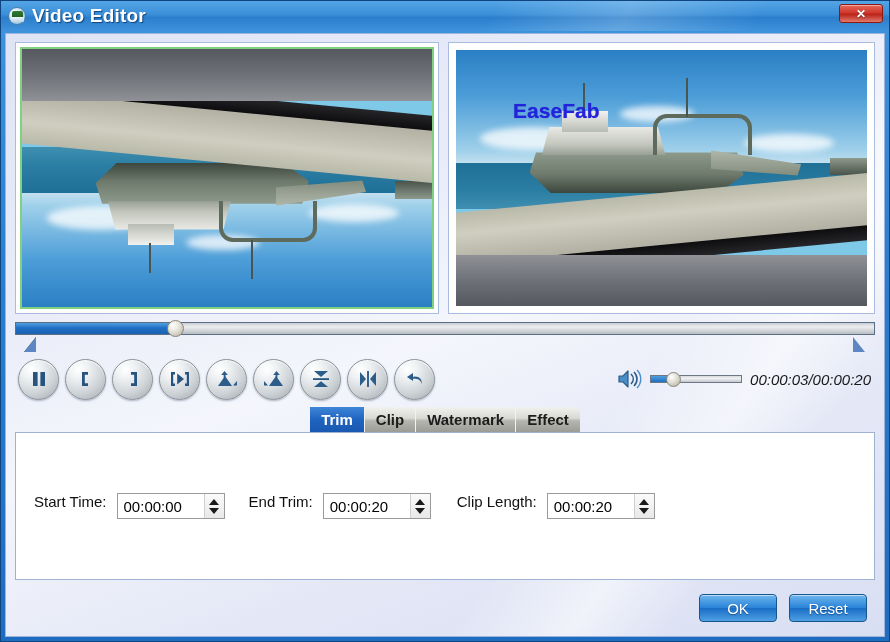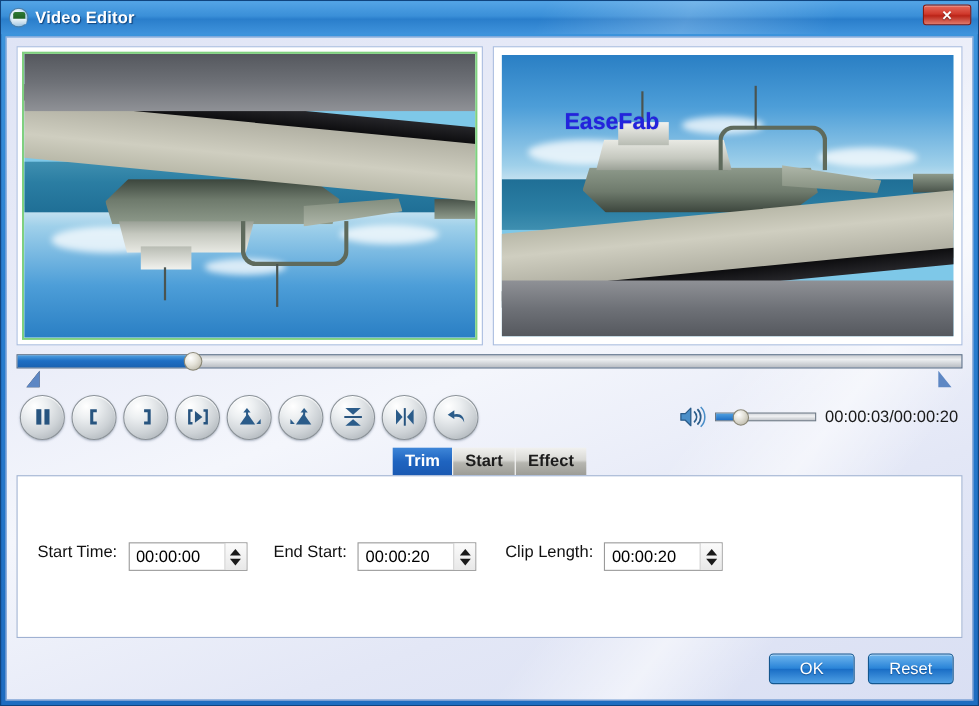--- a/index.html
+++ b/index.html
@@ -42,21 +42,21 @@
     content:""; position:absolute; left:3px; top:3px; width:11px; height:8px;
     background: linear-gradient(180deg,#2f7a33,#1d5a22);
     border-radius: 2px;
   }
   .app-icon::after {
     content:""; position:absolute; left:2px; bottom:2px; width:13px; height:5px;
     background: linear-gradient(180deg,#eef6fb,#b9d4e8);
     border-radius: 1px;
   }
   .title-text {
-    color: #ffffff; font-size: 15px; font-weight: bold;
+    color: #ffffff; font-size: 19px; font-weight: bold;
     text-shadow: 1px 1px 1px rgba(0,40,90,.7);
     letter-spacing: .2px; position: relative; z-index: 2;
   }
   .close-btn {
     position: absolute; right: 6px; top: 3px;
     width: 44px; height: 19px;
     border-radius: 3px;
     background: linear-gradient(180deg,#e66a5c 0%, #d0392c 45%, #ba2418 55%, #e07a6c 100%);
     border: 1px solid #8a1a10;
     box-shadow: inset 0 1px 0 rgba(255,255,255,.45);
@@ -210,20 +210,21 @@
     border: 1px solid #8b9298;
     box-shadow: inset 0 1px 1px rgba(255,255,255,.9), 0 1px 2px rgba(40,60,90,.35);
     display:flex; align-items:center; justify-content:center;
     cursor: pointer; flex:none;
   }
   .rbtn svg { display:block; }
 
   .tb-right {
     margin-left:auto; display:flex; align-items:center; gap:8px;
     padding-right: 4px;
+    font-style: italic;
   }
   .vol-icon { width: 26px; height: 24px; cursor:pointer; }
   .vol-track {
     width: 92px; height: 8px; border:1px solid #6d7884;
     background: linear-gradient(180deg,#d6d9dd,#f0f1f3 40%,#c3c7cc);
     position: relative; cursor:pointer;
   }
   .vol-fill {
     position:absolute; left:0; top:0; bottom:0; width:24%;
     background: linear-gradient(180deg,#4f9fe0,#1f6fc4);
@@ -470,39 +471,40 @@
         <div class="vol-track">
           <div class="vol-fill" style="width: 24%;"></div>
           <div class="vol-handle" style="left: 24%;"></div>
         </div>
         <div class="time-text">00:00:03/00:00:20</div>
       </div>
     </div>
 
     <div class="tabs">
       <div class="tab active">Trim</div>
-      <div class="tab">Start</div>
+      <div class="tab">Clip</div>
+      <div class="tab">Watermark</div>
       <div class="tab">Effect</div>
     </div>
 
     <div class="panel">
       <div class="trim-form">
 
         <div class="field-label">Start Time:</div>
         <div class="spin">
           <input type="text" value="00:00:00" style="">
           <div class="spin-btns">
             <div class="tri-up"></div>
             <div class="tri-dn"></div>
           </div>
         </div>
 
         <div class="gap-a"></div>
 
-        <div class="field-label">End Start:</div>
+        <div class="field-label">End Trim:</div>
         <div class="spin">
           <input type="text" value="00:00:20" style="">
           <div class="spin-btns">
             <div class="tri-up"></div>
             <div class="tri-dn"></div>
           </div>
         </div>
 
         <div class="gap-b"></div>
 

